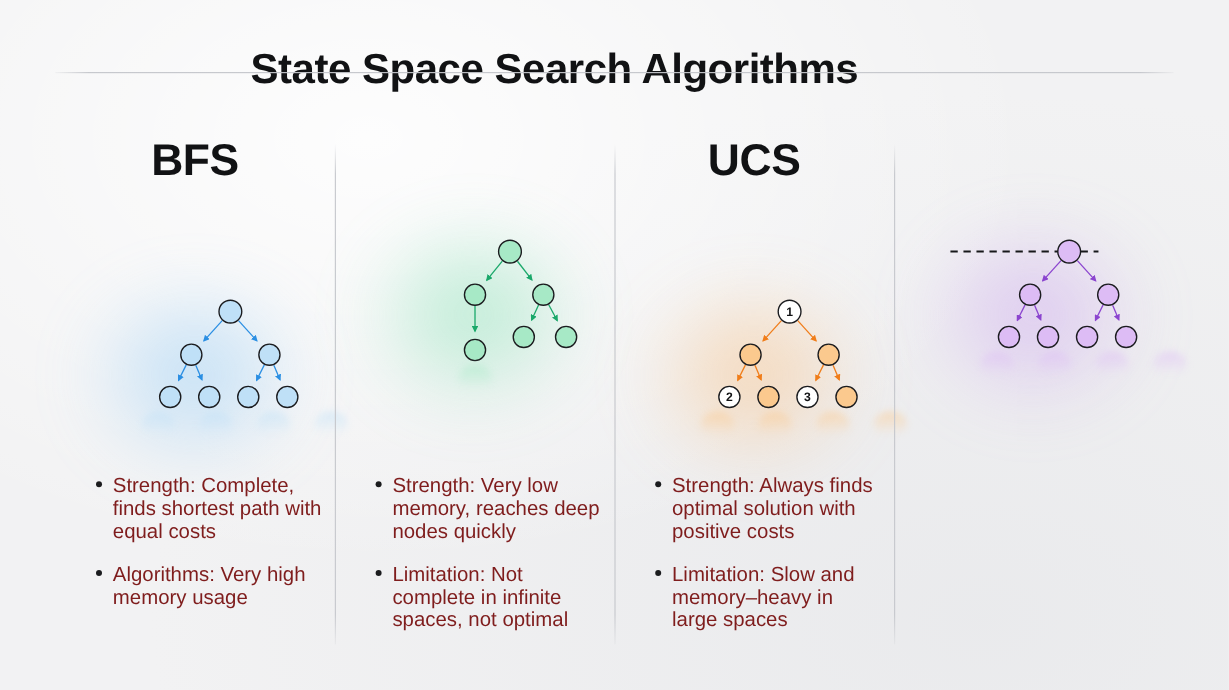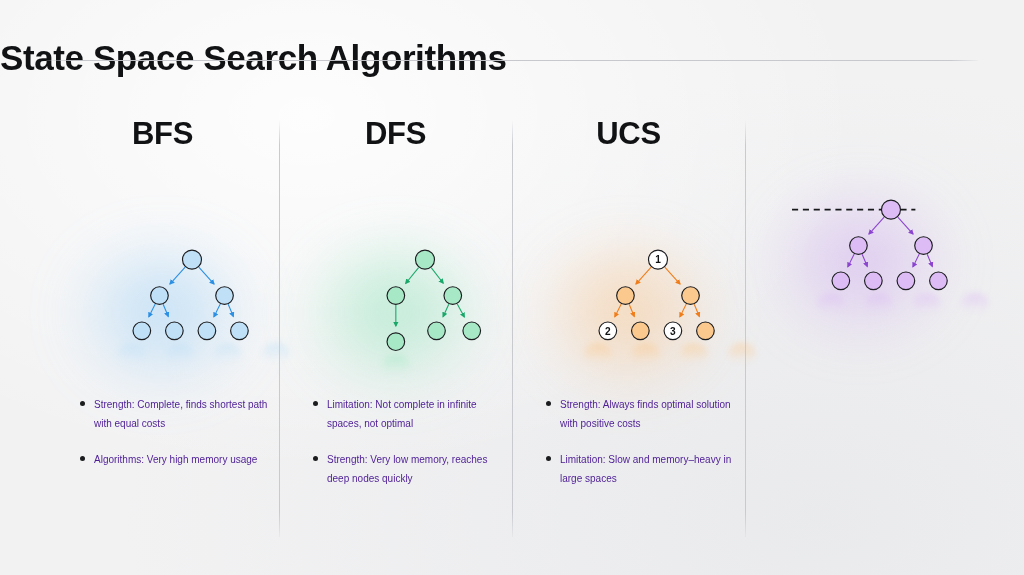--- a/index.html
+++ b/index.html
@@ -24,20 +24,21 @@
       radial-gradient(ellipse at 30% 20%, rgba(255,255,255,0.85) 0%, rgba(255,255,255,0) 55%),
       radial-gradient(ellipse at 80% 90%, rgba(228,229,232,0.6) 0%, rgba(255,255,255,0) 60%);
     pointer-events: none;
   }
 
   #page-title {
     position: absolute;
     top: 38px;
     left: 0;
     width: 924px;
+    text-align: center;
     font-size: 35px;
     font-weight: bold;
     letter-spacing: -0.4px;
     color: #111214;
   }
 
   .columns {
     position: absolute;
     top: 112px;
     left: 46px;
@@ -63,21 +64,21 @@
     width: 1px;
     background: linear-gradient(to bottom,
       rgba(205,207,211,0) 0%,
       rgba(198,200,205,0.95) 6%,
       rgba(198,200,205,0.95) 94%,
       rgba(205,207,211,0.2) 100%);
   }
 
   .col-header {
     text-align: center;
-    font-size: 31px;
+    font-size: 37px;
     font-weight: bold;
     color: #111214;
     letter-spacing: -0.3px;
     height: 50px;
     line-height: 44px;
   }
 
   .header-rule {
     position: absolute;
     top: 60px;
@@ -118,23 +119,23 @@
     position: absolute;
     top: 283px;
     left: 0;
     width: 233px;
     padding-left: 34px;
     padding-right: 10px;
   }
 
   .bullet {
     position: relative;
-    font-size: 10px;
+    font-size: 17px;
     line-height: 19px;
-    color: #4c1d95;
+    color: #7f1d1d;
     margin-bottom: 17px;
     padding-left: 14px;
   }
 
   .bullet:last-child { margin-bottom: 0; }
 
   .bullet-dot {
     position: absolute;
     left: 0;
     top: 6px;
@@ -198,21 +199,20 @@
           <div style="position: absolute; left: 168px; top: 102.852px; width: 28px; height: 22px; border-radius: 50%; background: linear-gradient(rgb(191, 224, 247) 0%, rgba(255, 255, 255, 0) 90%); opacity: 0.5; filter: blur(3px);"></div>
           <div style="position: absolute; left: 216px; top: 102.852px; width: 28px; height: 22px; border-radius: 50%; background: linear-gradient(rgb(191, 224, 247) 0%, rgba(255, 255, 255, 0) 90%); opacity: 0.5; filter: blur(3px);"></div>
         </div>
       </div>
       <div class="bullets">
         <div class="bullet"><span class="bullet-dot"></span><span>Strength: Complete, finds shortest path with equal costs</span></div>
         <div class="bullet"><span class="bullet-dot"></span><span>Algorithms: Very high memory usage</span></div>
       </div>
     </div>
     <div class="column">
-      <div class="col-header">DFS</div>
       <div class="tree-wrap">
         <div class="glow" style="background: radial-gradient(at 50% 45%, rgb(127, 224, 176) 0%, rgba(255, 255, 255, 0) 70%);"></div>
         <svg class="tree-svg" width="233" height="122" viewBox="0 0 233 180">
           <defs>
             <marker id="arrow-1" viewBox="0 0 10 10" refX="8" refY="5" markerWidth="5" markerHeight="5" orient="auto-start-reverse">
               <path d="M 0 0 L 10 5 L 0 10 z" fill="#1aa86a"></path>
             </marker>
           </defs>
           <line x1="150.54938714698605" y1="40.64842979557534" x2="131.49093970795474" y2="64.13907431345115" stroke="#1aa86a" stroke-width="1.6" marker-end="url(#arrow-1)"></line>
           <line x1="169.17808224870097" y1="40.86435022393052" x2="186.92694055199183" y2="63.80799632330654" stroke="#1aa86a" stroke-width="1.6" marker-end="url(#arrow-1)"></line>
@@ -236,22 +236,22 @@
           </g>
           <g>
             <circle cx="229" cy="134" r="13" fill="#a7e9c6" stroke="#1b1c1f" stroke-width="1.7"></circle>
           </g>
         </svg>
         <div style="position: absolute; left: 0px; top: 78px; width: 233px; height: 180px; pointer-events: none;">
           <div style="position: absolute; left: 103px; top: 113.7px; width: 28px; height: 22px; border-radius: 50%; background: linear-gradient(rgb(167, 233, 198) 0%, rgba(255, 255, 255, 0) 90%); opacity: 0.5; filter: blur(3px);"></div>
         </div>
       </div>
       <div class="bullets">
+        <div class="bullet"><span class="bullet-dot"></span><span>Strength: Very low memory, reaches deep nodes quickly</span></div>
         <div class="bullet"><span class="bullet-dot"></span><span>Limitation: Not complete in infinite spaces, not optimal</span></div>
-        <div class="bullet"><span class="bullet-dot"></span><span>Strength: Very low memory, reaches deep nodes quickly</span></div>
       </div>
     </div>
     <div class="column">
       <div class="col-header">UCS</div>
       <div class="tree-wrap">
         <div class="glow" style="background: radial-gradient(at 50% 45%, rgb(249, 189, 125) 0%, rgba(255, 255, 255, 0) 70%);"></div>
         <svg class="tree-svg" width="233" height="122" viewBox="0 0 233 180">
           <defs>
             <marker id="arrow-2" viewBox="0 0 10 10" refX="8" refY="5" markerWidth="5" markerHeight="5" orient="auto-start-reverse">
               <path d="M 0 0 L 10 5 L 0 10 z" fill="#f07d1a"></path>

